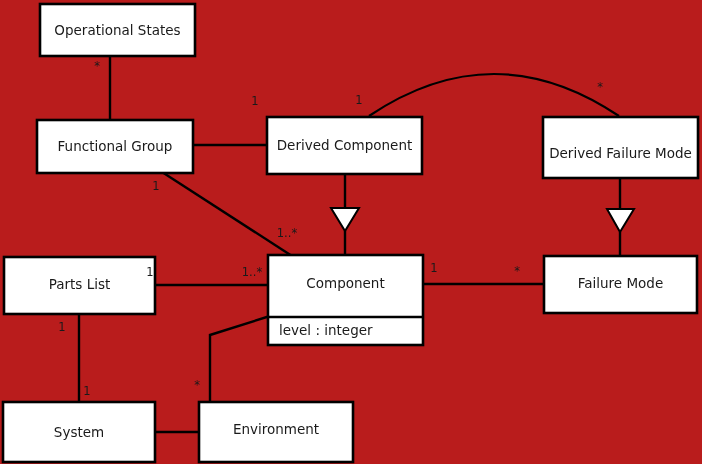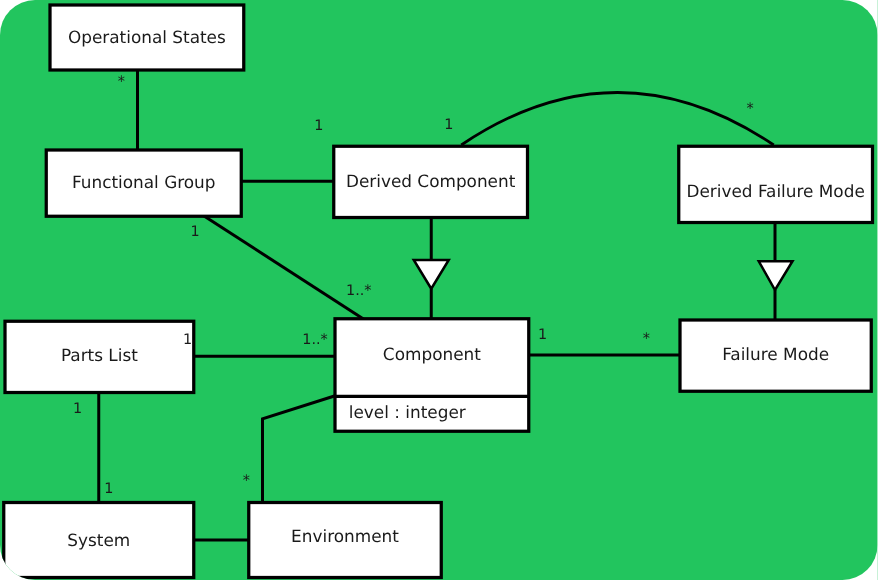--- a/index.html
+++ b/index.html
@@ -4,24 +4,23 @@
 <style>
   html, body {
     margin: 0;
     padding: 0;
     background: #ffffff;
   }
   #diagram-root {
     position: relative;
     width: 702px;
     height: 464px;
-    background: #22c55e;
+    background: #b91c1c;
     overflow: hidden;
     font-family: "DejaVu Sans", "Liberation Sans", sans-serif;
-    border-radius: 28px;
   }
   svg#uml-canvas {
     display: block;
     width: 702px;
     height: 464px;
   }
   .cls-box {
     fill: #ffffff;
     stroke: #000000;
     stroke-width: 2.6;

